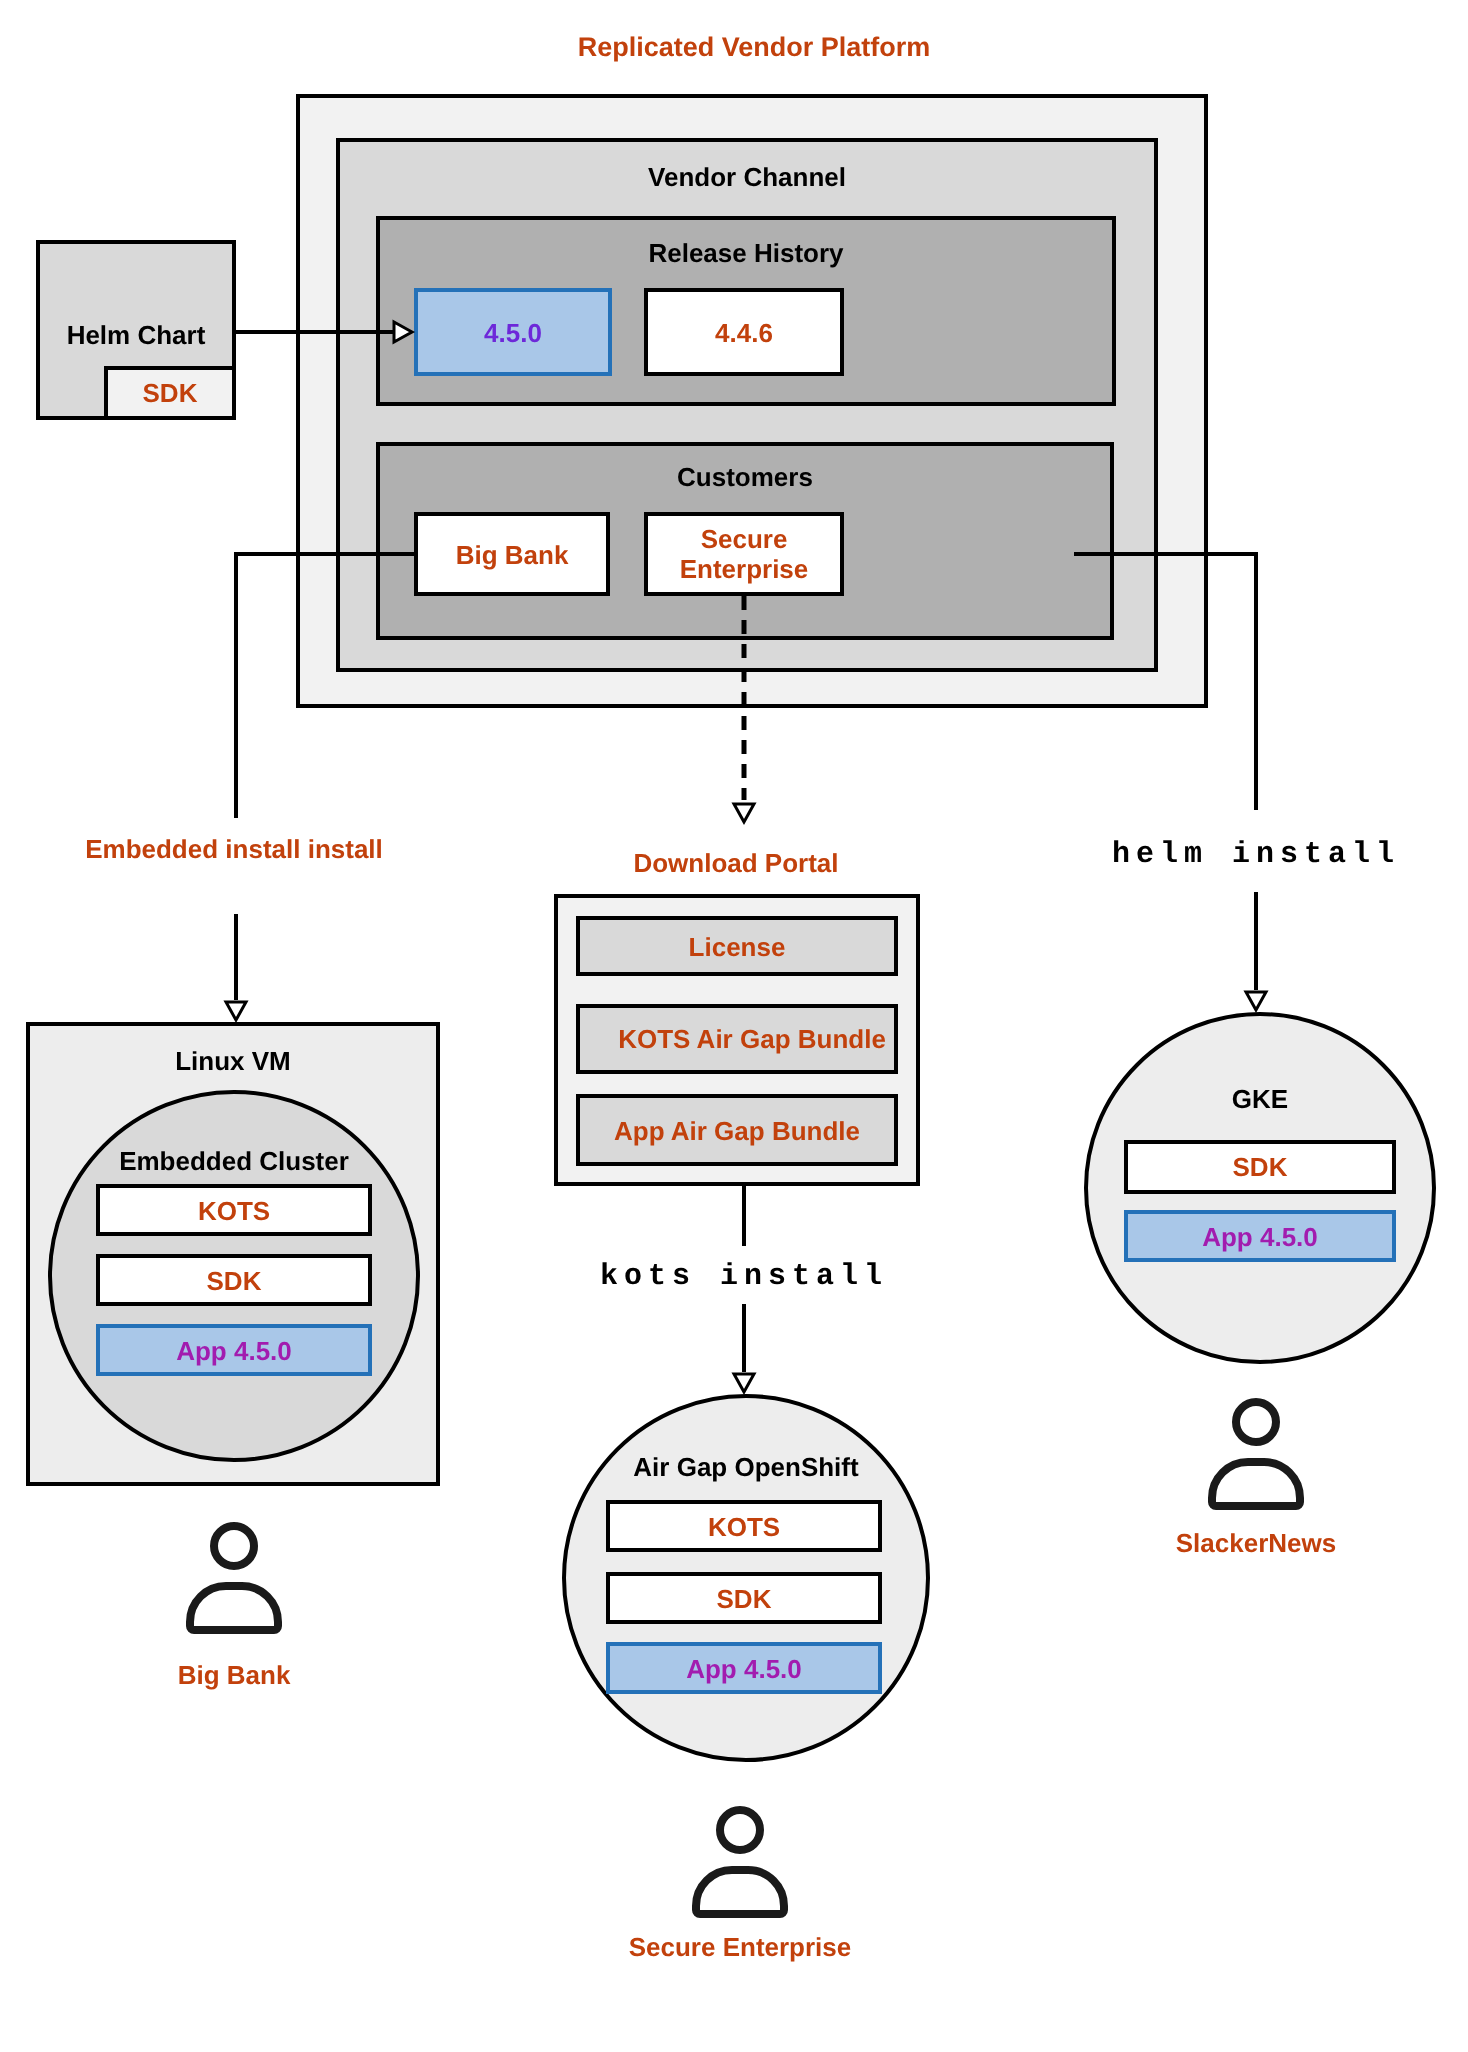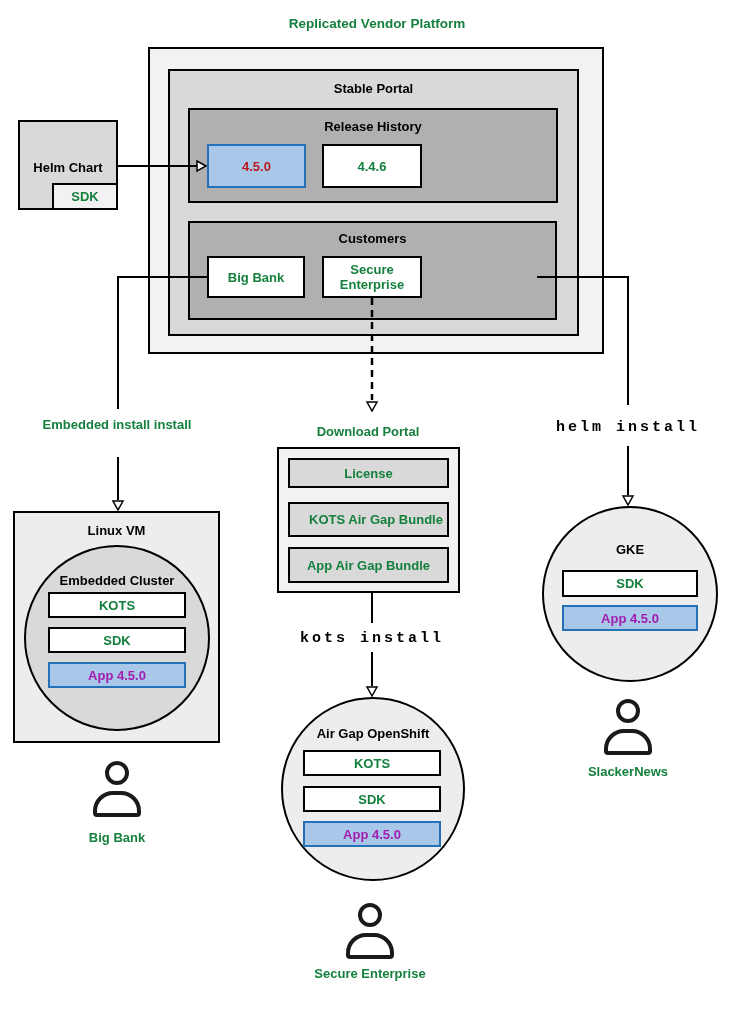--- a/index.html
+++ b/index.html
@@ -1,50 +1,50 @@
 <!DOCTYPE html>
 <html><head>
 <meta charset="utf-8">
 <style>
   html,body{margin:0;padding:0;background:#fff;}
   #stage{position:relative;width:734px;height:1026px;background:#ffffff;overflow:hidden;
          font-family:"Liberation Sans",sans-serif;}
   .abs{position:absolute;box-sizing:border-box;}
   .bx{border:2px solid #000;}
-  .lbl{font-weight:700;font-size:13px;color:#15803d;line-height:15px;}
+  .lbl{font-weight:700;font-size:13px;color:#c2410c;line-height:15px;}
   .ctr{display:flex;align-items:center;justify-content:center;text-align:center;}
   .toplbl{position:absolute;left:0;right:0;text-align:center;font-weight:700;font-size:13px;color:#000;}
   .fill-xl{background:#f2f2f2;}
   .fill-l{background:#ededed;}
   .fill-m{background:#d9d9d9;}
   .fill-d{background:#b0b0b0;}
   .fill-w{background:#ffffff;}
   .blue{background:#a9c7e8;border-color:#2471b8;color:#a21caf;}
-  .navy{color:#b91c1c;}
+  .navy{color:#6d28d9;}
   .circle{border-radius:50%;}
   .mono{font-family:"Liberation Mono","DejaVu Sans Mono",monospace;font-weight:700;
         font-size:15px;letter-spacing:3px;color:#000;text-align:center;white-space:nowrap;}
   .p-head{position:absolute;width:16px;height:16px;border:4px solid #1a1a1a;border-radius:50%;background:#fff;}
   .p-body{position:absolute;width:40px;height:18px;border:4px solid #1a1a1a;border-radius:20px 20px 4px 4px;background:#fff;}
   svg.connectors{position:absolute;left:0;top:0;pointer-events:none;}
   svg.connectors path{stroke:#000;stroke-width:2;fill:none;}
   svg.connectors path.dash{stroke-width:2.5;stroke-dasharray:7 5;}
   svg.connectors polygon{fill:#fff;stroke:#000;stroke-width:1.5;}
 </style>
 </head>
 <body>
 
 <div id="stage">
 
   <div class="abs lbl" style="left:167px;top:16px;width:420px;text-align:center;font-size:13.5px;">Replicated Vendor Platform</div>
 
   <div class="abs bx fill-xl" style="left:148px;top:47px;width:456px;height:307px;">
 
     <div class="abs bx fill-m" style="left:18px;top:20px;width:411px;height:267px;">
-      <div class="toplbl" style="top:10px;">Stable Portal</div>
+      <div class="toplbl" style="top:10px;">Vendor Channel</div>
 
       <div class="abs bx fill-d" style="left:18px;top:37px;width:370px;height:95px;">
         <div class="toplbl" style="top:9px;">Release History</div>
         <div class="abs bx blue ctr lbl navy" style="left:17px;top:34px;width:99px;height:44px;">4.5.0</div>
         <div class="abs bx fill-w ctr lbl" style="left:132px;top:34px;width:100px;height:44px;">4.4.6</div>
       </div>
 
       <div class="abs bx fill-d" style="left:18px;top:150px;width:369px;height:99px;">
         <div class="toplbl" style="top:8px;">Customers</div>
         <div class="abs bx fill-w ctr lbl" style="left:17px;top:33px;width:98px;height:42px;">Big Bank</div>

